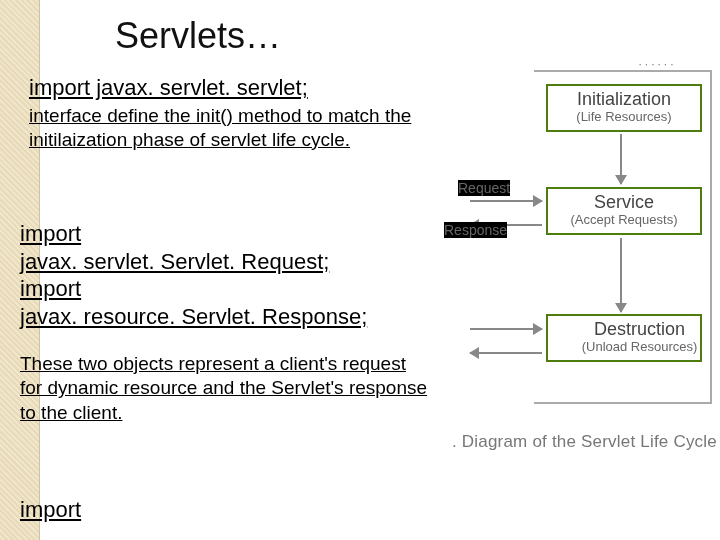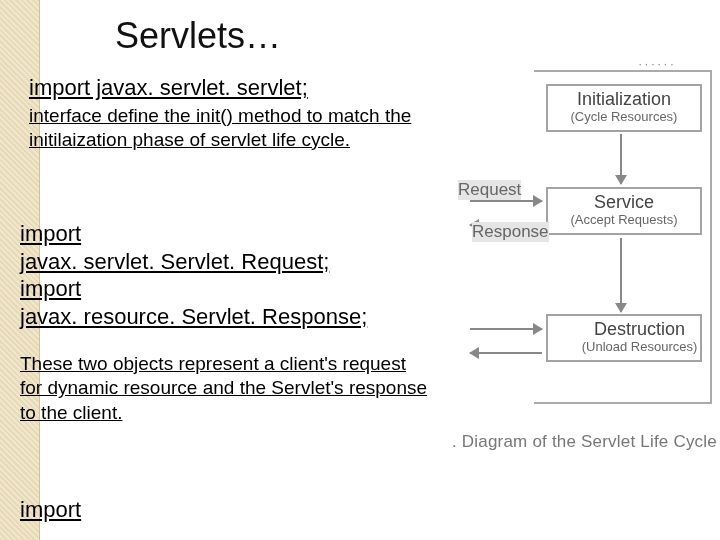--- a/index.html
+++ b/index.html
@@ -78,21 +78,21 @@
     position: absolute;
     left: 190px; top: -6px;
     font-size: 13px;
     letter-spacing: 2px;
     color: #888;
   }
   .phase-box {
     position: absolute;
     left: 98px;
     width: 156px;
-    border: 2px solid #a3a3a3;
+    border: 2px solid #4d7c0f;
     background: #fff;
     text-align: center;
     padding: 4px 2px 6px 2px;
   }
   .phase-title {
     font-size: 18px;
     color: #444;
     line-height: 1.1;
   }
   .phase-sub {
@@ -149,26 +149,26 @@
     border-bottom: 6px solid transparent;
     border-right: 10px solid #888;
   }
   .harr-req  { left: 22px; top: 138px; width: 72px; }
   .harr-resp { left: 22px; top: 162px; width: 72px; }
   .harr-dest-in  { left: 22px; top: 266px; width: 72px; }
   .harr-dest-out { left: 22px; top: 290px; width: 72px; }
 
   .edge-label {
     position: absolute;
-    font-size: 17px;
+    font-size: 14px;
     color: #666;
-    background: #e5e5e5;
+    background: #000000;
   }
   .lbl-req  { left: 10px; top: 118px; }
-  .lbl-resp { left: -4px; top: 160px; margin-left: 28px; }
+  .lbl-resp { left: -4px; top: 160px; }
 </style>
 </head>
 <body>
 
 <div class="left-stripe"></div>
 
 <div class="slide">
 
   <h1 class="title">Servlets…</h1>
 
@@ -191,21 +191,21 @@
   <div class="text-col block4">
     <div class="import-heading">import</div>
   </div>
 
   <div class="diagram">
     <div class="dgm-server-label">······</div>
     <div class="server-frame"></div>
 
     <div class="phase-box phase-init">
       <div class="phase-title">Initialization</div>
-      <div class="phase-sub">(Cycle Resources)</div>
+      <div class="phase-sub">(Life Resources)</div>
     </div>
 
     <div class="arrow-v varr1"></div>
 
     <div class="phase-box phase-service">
       <div class="phase-title">Service</div>
       <div class="phase-sub">(Accept Requests)</div>
     </div>
 
     <div class="arrow-v varr2"></div>

